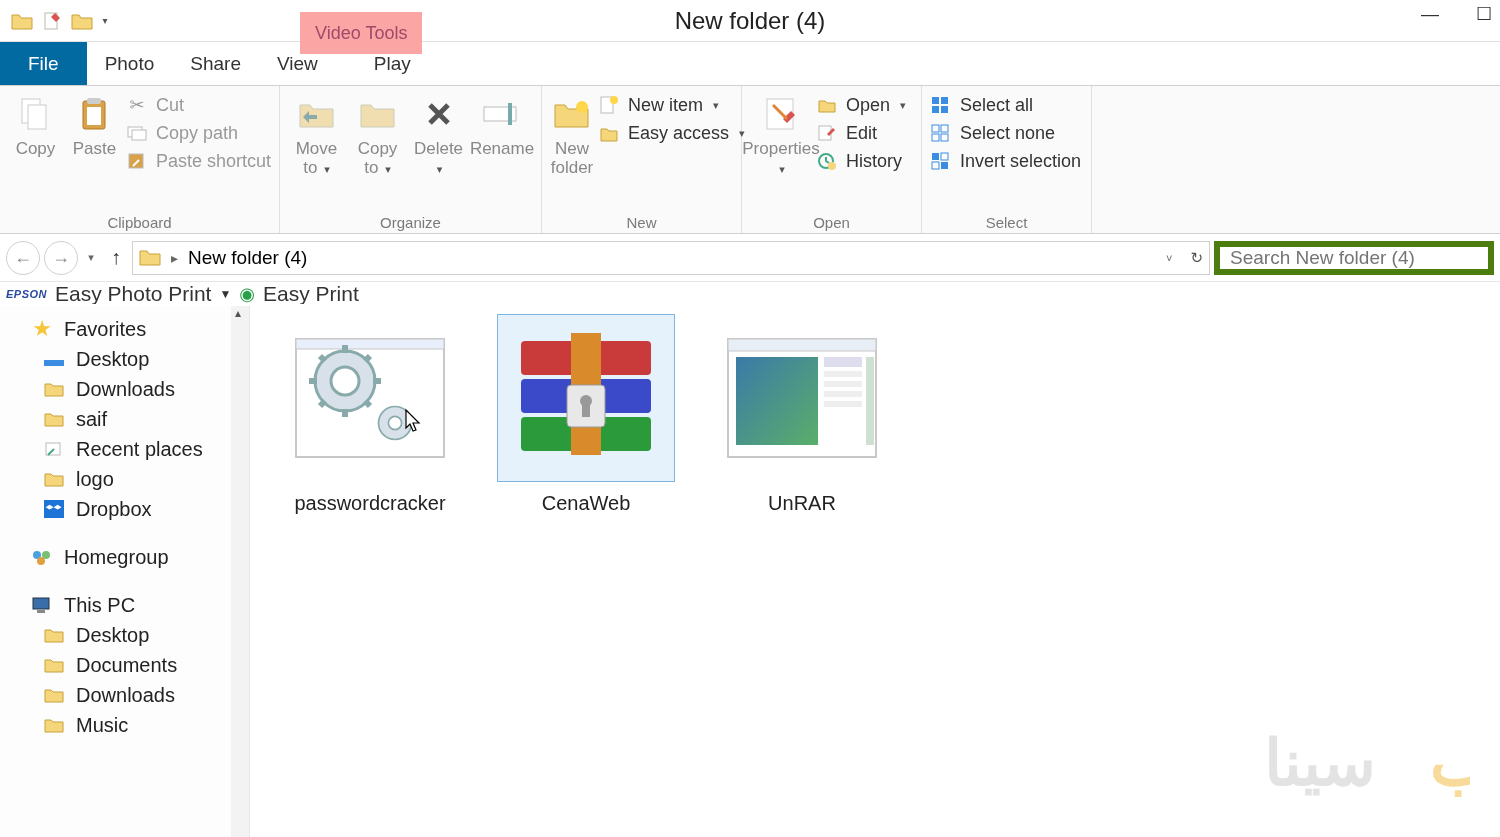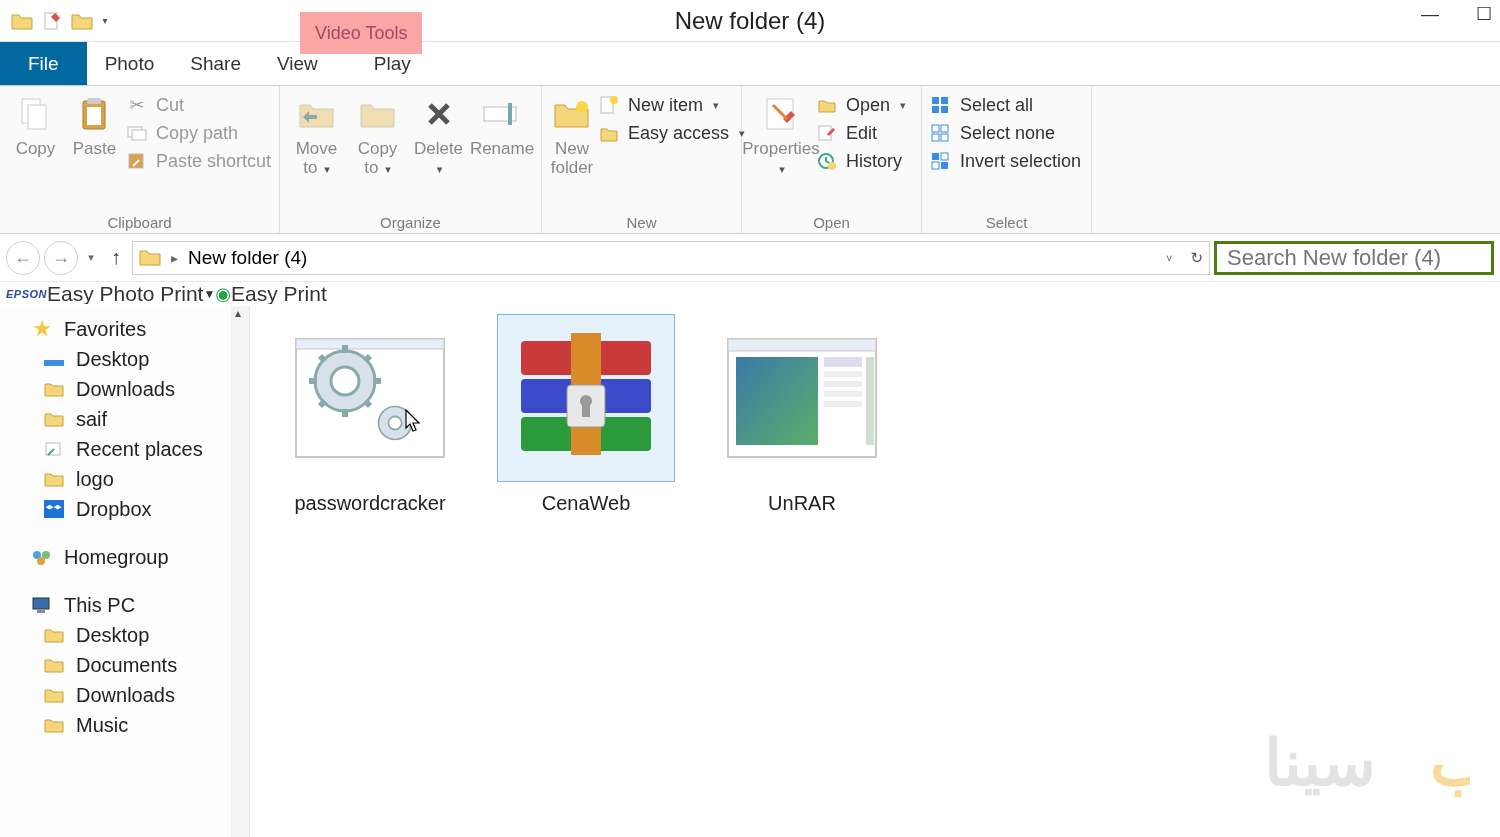--- a/index.html
+++ b/index.html
@@ -38,24 +38,24 @@
 
 .navrow { height: 48px; display: flex; align-items: center; padding: 0 6px; gap: 4px; border-bottom: 1px solid #e6e6e6; }
 .navbtn { width: 34px; height: 34px; border: 1px solid #d0d0d0; border-radius: 50%; display: flex; align-items: center; justify-content: center; color: #888; font-size: 18px; }
 .navrow .small-arrow { width: 18px; text-align: center; font-size: 11px; color: #666; }
 .uparrow { width: 24px; text-align: center; font-size: 20px; color: #333; }
 .breadcrumb { flex: 1; height: 34px; border: 1px solid #d0d0d0; display: flex; align-items: center; padding: 0 6px; gap: 10px; font-size: 19px; }
 .bc-icon { width: 22px; height: 22px; }
 .bc-sep { color: #666; font-size: 14px; }
 .bc-dd { margin-left: auto; margin-right: 8px; font-size: 11px; color: #666; }
 .refresh{ font-size: 15px; color: #555; }
-.searchbox { width: 280px; height: 34px; border: 3px solid #4d7c0f; padding: 0 10px; font-size: 22px; color: #000000; outline: none; }
-
-
-.epsonbar { height: 24px; padding-left: 6px; display: flex; align-items: center; gap: 0; font-size: 18px; color: #333; overflow: hidden; position: relative; }
+.searchbox { width: 280px; height: 34px; border: 6px solid #4d7c0f; padding: 0 10px; font-size: 19px; color: #000000; outline: none; }
+
+
+.epsonbar { height: 24px; padding-left: 6px; display: flex; align-items: center; gap: 8px; font-size: 18px; color: #333; overflow: hidden; position: relative; }
 .epsonbar::after{ content:""; position:absolute; left:0; right:0; bottom:-2px; height:4px; background:#fff; }
 .epson-logo { font-size: 11px; color: #2a4aa0; font-weight: bold; font-style: italic; letter-spacing: 0.5px; }
 
 
 .main { display: flex; height: 533px; }
 .sidebar { width: 250px; background: #fdfdfd; border-right: 1px solid #e8e8e8; position: relative; overflow: hidden; }
 .scroll-up { position: absolute; right: 2px; top: 0; width: 18px; height: 18px; font-size: 12px; color: #555; text-align: center; }
 .side-scroll { position: absolute; right: 0; top: 0; bottom: 0; width: 18px; background: #f3f3f3; }
 .tree { padding: 8px 4px 8px 42px; font-size: 20px; color: #222; }
 .tree-item { display: flex; align-items: center; gap: 10px; padding: 3px 0; white-space: nowrap; }

